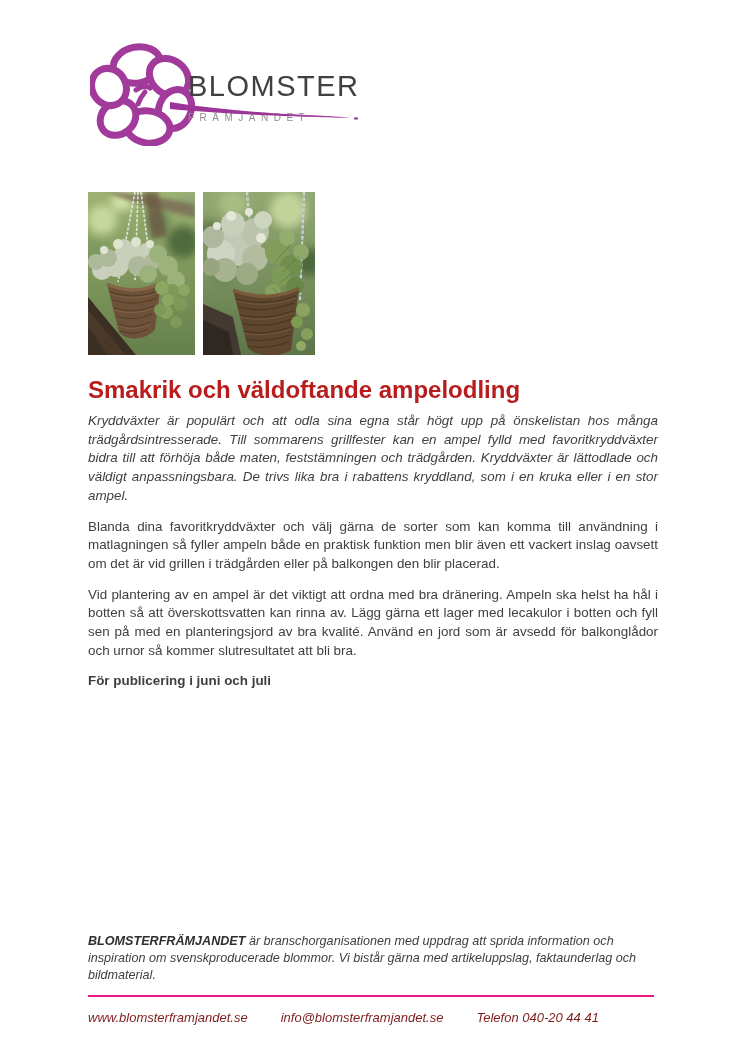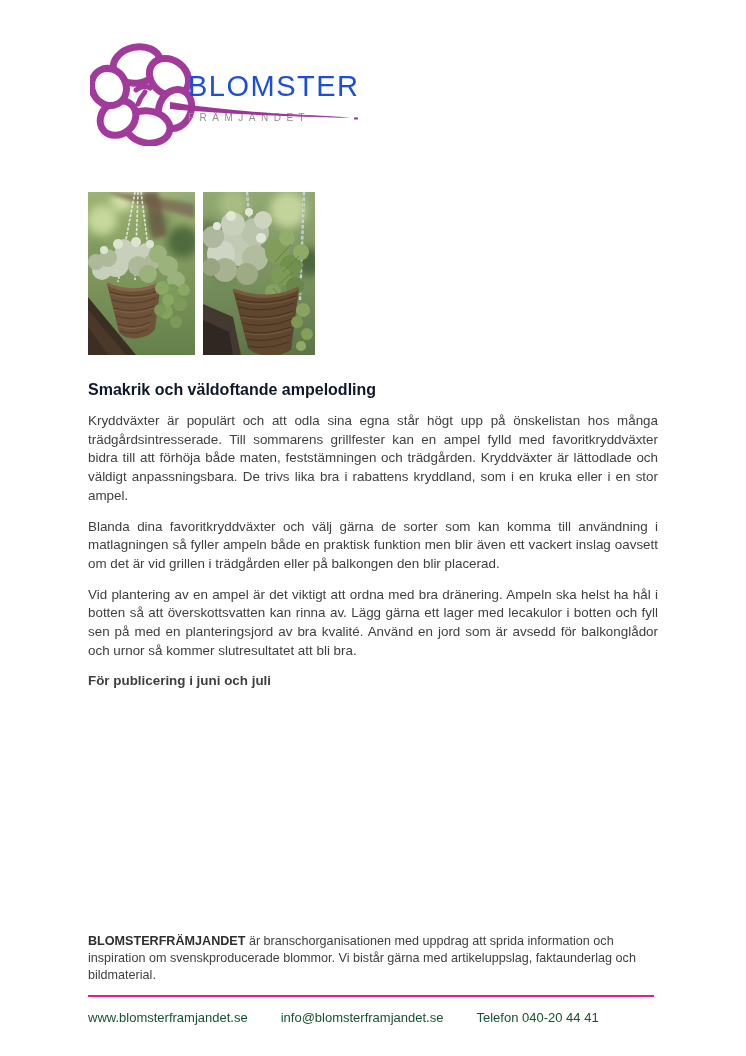--- a/index.html
+++ b/index.html
@@ -8,54 +8,54 @@
     font-family:"Liberation Sans",sans-serif;color:#3f3f3f;
     position:relative;overflow:hidden;
   }
   .page{position:absolute;inset:0;background:#fff;}
 
   
   .logo{position:absolute;left:88px;top:40px;width:300px;height:110px;}
   .flower{position:absolute;left:2px;top:2px;}
   .brand{position:absolute;left:100px;top:30px;width:200px;}
   .brand-top{
-    display:block;font-size:29px;font-weight:400;color:#1d4ed8;
+    display:block;font-size:29px;font-weight:400;color:#404040;
     letter-spacing:1.5px;line-height:32px;white-space:nowrap;
   }
   .swoosh{position:absolute;left:-18px;top:30px;}
   .brand-bottom{
     display:block;margin-top:10px;font-size:10px;color:#8f8f8f;
     letter-spacing:5.5px;white-space:nowrap;
   }
 
   
   .photos{position:absolute;left:88px;top:192px;display:flex;gap:8px;}
   .photo{display:block;line-height:0;}
 
   
   .article{position:absolute;left:88px;top:377px;width:570px;}
   .article h1{
-    margin:0 0 9px 0;font-size:16px;line-height:26px;font-weight:bold;color:#0f172a;
+    margin:0 0 9px 0;font-size:24px;line-height:26px;font-weight:bold;color:#b91c1c;
   }
   .article p{
     margin:0 0 12px 0;font-size:13.4px;line-height:18.7px;
     text-align:justify;color:#3f3f3f;
   }
-  .article p.lead{}
+  .article p.lead{font-style:italic;}
   .publish-note{
     margin-top:10px;font-size:13.4px;font-weight:bold;color:#303030;text-align:left;
   }
 
   
-  .footer{position:absolute;left:88px;top:933px;width:570px;}
+  .footer{position:absolute;left:88px;top:933px;width:570px;font-style:italic;}
   .about{margin:0;font-size:12.6px;line-height:17.2px;color:#3f3f3f;text-align:left;}
   .about b{color:#2e2e2e;}
   .divider{height:2px;border:none;margin:10px 0 0 0;width:566px;}
   .contact{
-    display:flex;gap:33px;margin-top:13px;font-size:13px;color:#14532d;white-space:nowrap;
+    display:flex;gap:33px;margin-top:13px;font-size:13px;color:#7f1d1d;white-space:nowrap;
   }
   .contact span{display:inline-block;}
 </style>
 </head>
 <body>
 
 <div class="page">
 
   <div class="logo">
     <svg class="flower" width="110" height="104" viewBox="0 0 110 104">

